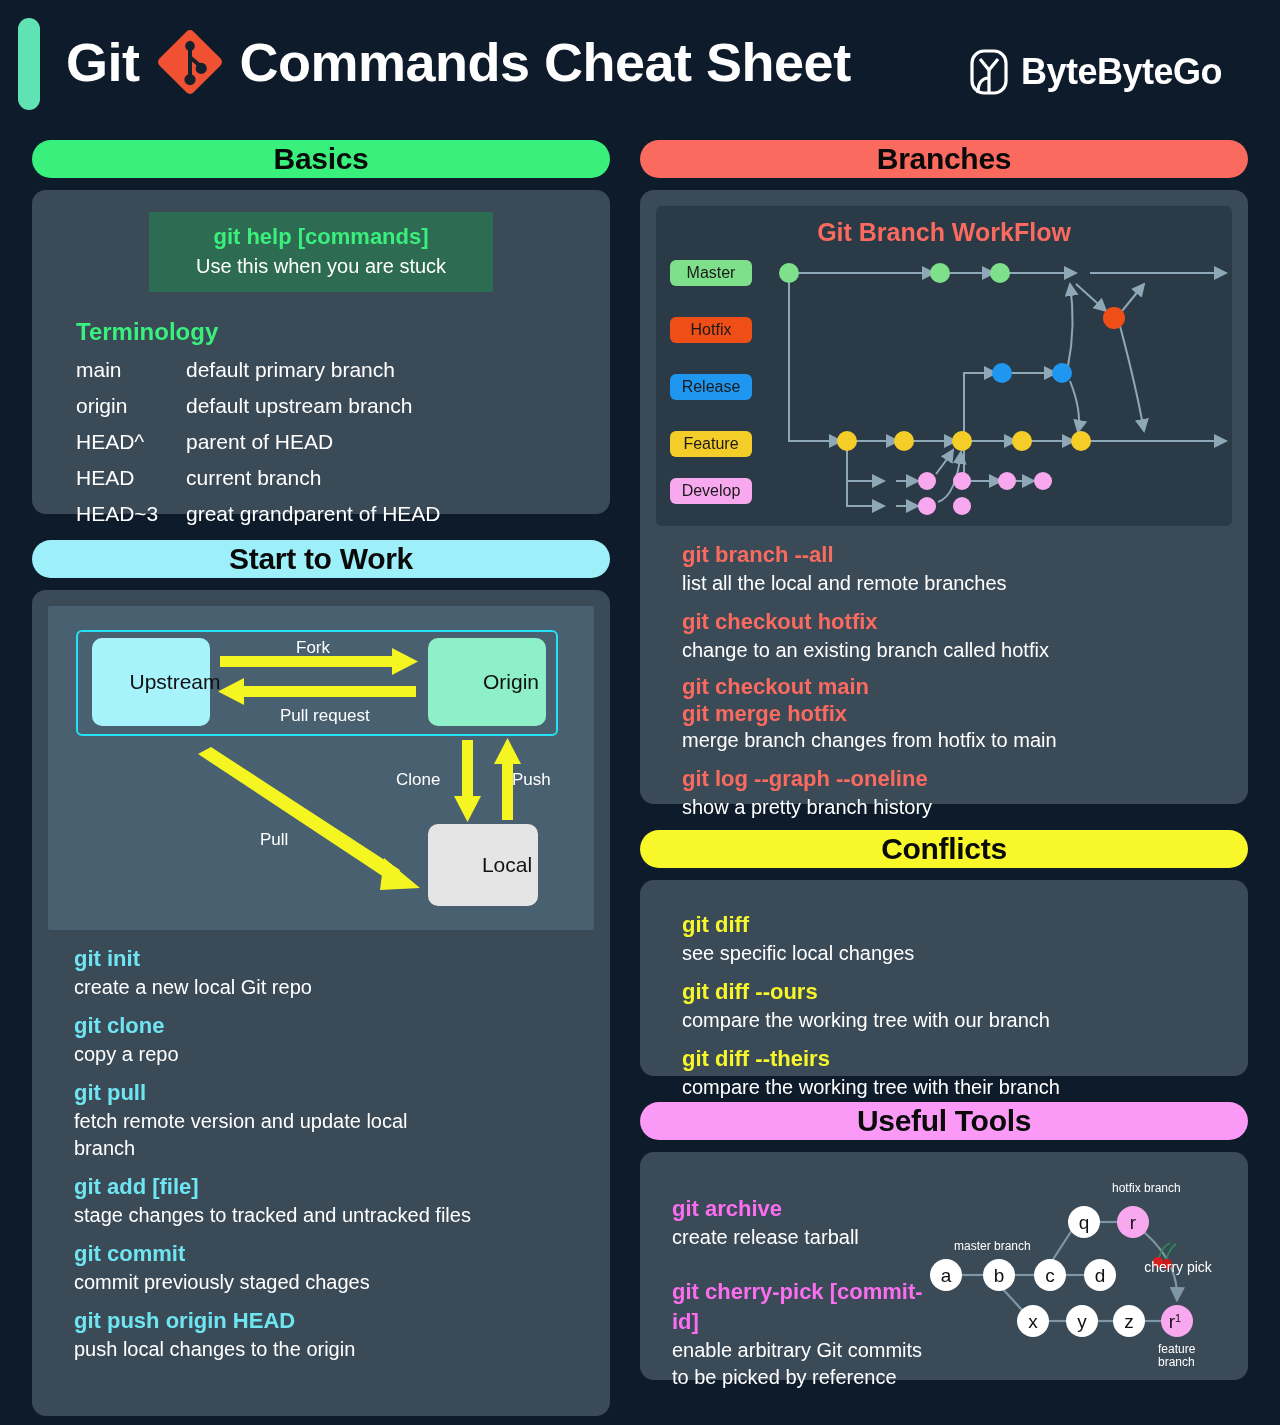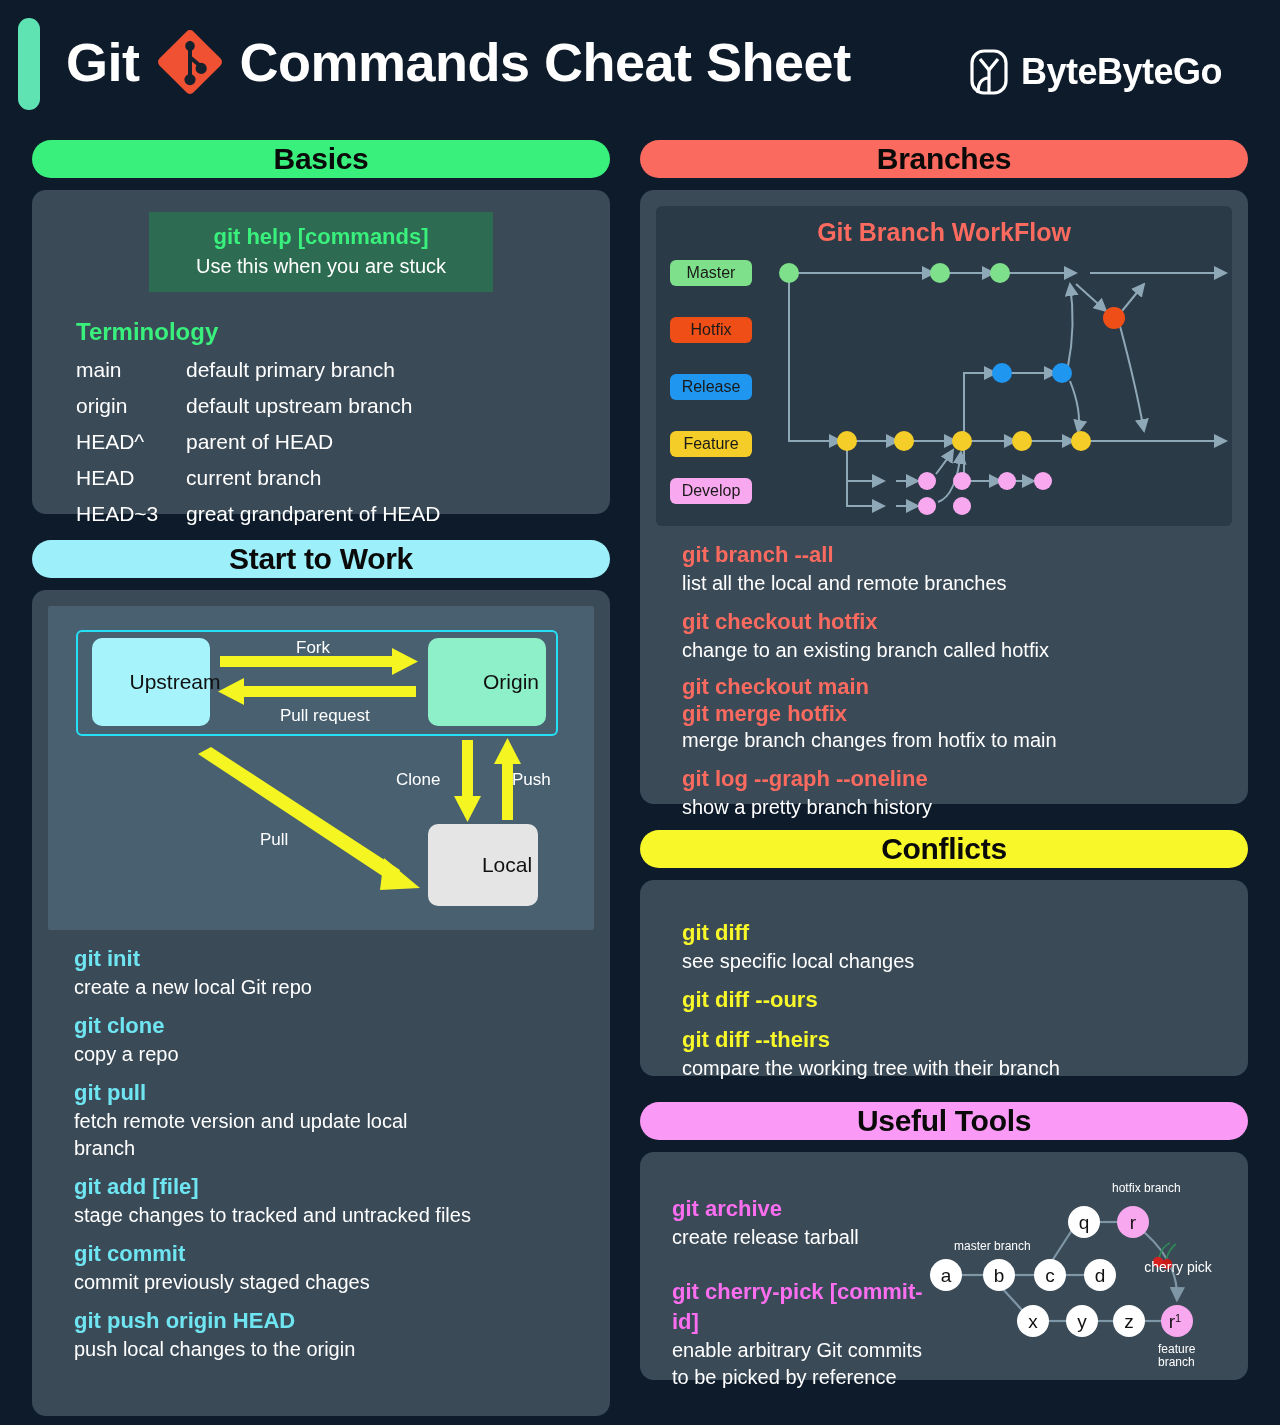--- a/index.html
+++ b/index.html
@@ -347,25 +347,26 @@
         <div class="desc">change to an existing branch called hotfix</div>
         <div class="cmd c-red" style="white-space:pre-line; line-height:27px;">git checkout main
 git merge hotfix</div>
         <div class="desc">merge branch changes from hotfix to main</div>
         <div class="cmd c-red">git log --graph --oneline</div>
         <div class="desc">show a pretty branch history</div>
       </div>
     </div>
 
     <div class="pill yellow" style="margin-top:26px;">Conflicts</div>
-    <div class="card" style="height:196px; padding-top:24px;">
+    <div class="card" style="height:196px; padding-top:16px;">
       <div class="cmdlist">
         <div class="cmd c-yellow">git diff</div>
         <div class="desc">see specific local changes</div>
         <div class="cmd c-yellow">git diff --ours</div>
+        <div class="desc">compare the working tree with our branch</div>
         <div class="cmd c-yellow">git diff --theirs</div>
         <div class="desc">compare the working tree with their branch</div>
       </div>
     </div>
 
     <div class="pill pink" style="margin-top:26px;">Useful Tools</div>
     <div class="card" style="height:228px; padding-top:10px;">
       <div class="ut-wrap">
         <div class="ut-left">
           <div class="cmd">git archive</div>

